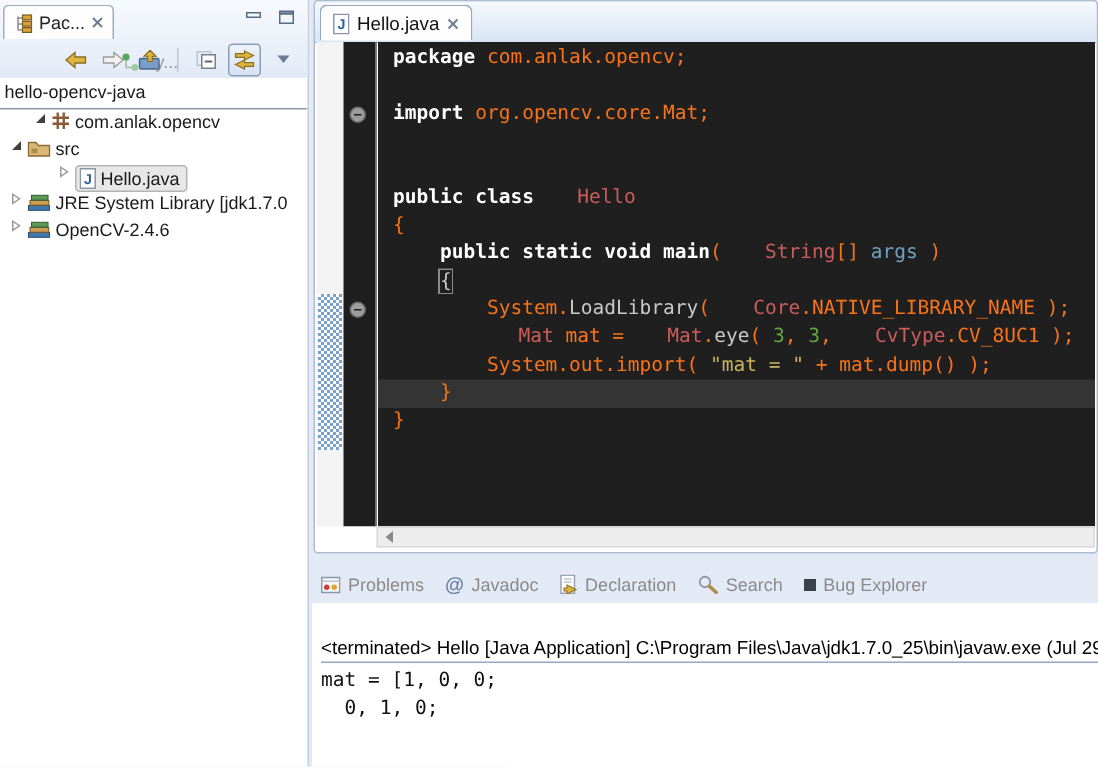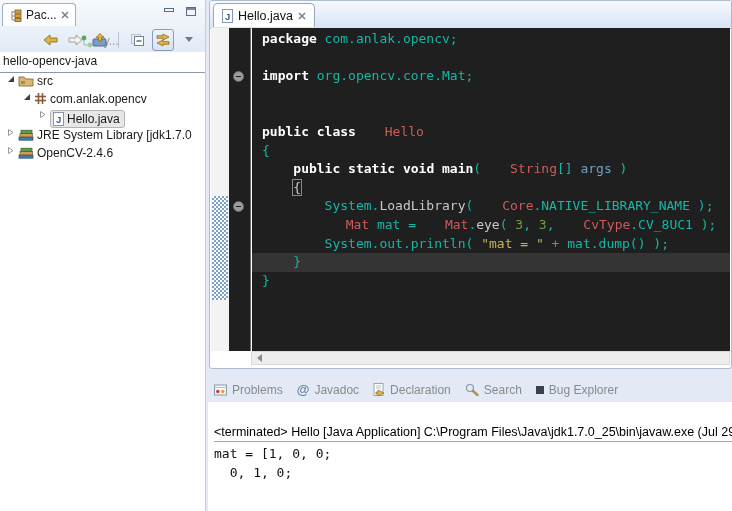--- a/index.html
+++ b/index.html
@@ -35,21 +35,21 @@
     background-image:conic-gradient(#7aa0cc 25%,#fdfdfd 0 50%,#7aa0cc 0 75%,#fdfdfd 0);background-size:4px 4px;}
   .fold-margin{position:absolute;left:18px;top:0;bottom:0;width:22px;background:#1f1f1f;border-right:1px solid #6f6f6f;box-sizing:border-box;}
   .fold-dot{position:absolute;left:4px;width:11px;height:11px;border-radius:50%;background:#9d9d9d;border:1px solid #6a6a6a;box-sizing:border-box;}
   .fold-dot::after{content:"";position:absolute;left:2px;right:2px;top:4px;height:1px;background:#1f1f1f;}
   .codearea{position:absolute;left:41px;right:0;top:0;bottom:0;background:#1f1f1f;overflow:hidden;
     font-family:"DejaVu Sans Mono",monospace;font-size:13px;padding-top:2px;}
   .code-line{height:18.6px;line-height:18.6px;white-space:pre;padding-left:10px;color:#c9c9c9;}
   .code-line.hl{background:#343434;}
   .sg-k{color:#ffffff;font-weight:bold;}
   .sg-m{color:#ffffff;font-weight:bold;}
-  .sg-p{color:#14b8a6;}
+  .sg-p{color:#f97316;}
   .sg-c{color:#cc5c5c;padding-left:21px;}
   .sg-a{color:#71a0c3;}
   .sg-n{color:#63a73e;}
   .sg-s{color:#c9b35b;}
   .sg-i{color:#c9c9c9;}
   .sg-b{color:#c9c9c9;box-shadow:0 0 0 1px #8a8a8a;}
   .ed-hscroll{position:absolute;left:41px;right:1px;bottom:3px;height:14px;background:#ededed;border:1px solid #d9d9d9;box-sizing:border-box;display:flex;align-items:center;}
   .scroll-left{width:0;height:0;border-top:4px solid transparent;border-bottom:4px solid transparent;border-right:5px solid #8a8a8a;margin-left:5px;}
   
   .bottom-panel{position:absolute;left:208px;top:377px;width:608px;height:134px;}
@@ -154,50 +154,50 @@
         <span class="dd-tri"></span>
       </span>
   </div>
 
   <div class="tree">
     <div class="trow" style="padding-left:3px">
       <span>hello-opencv-java</span>
     </div>
     <div class="tsep"></div>
 
-    <div class="trow" style="padding-left:6px">
-      <span>
-          <svg width="9" height="9" viewBox="0 0 9 9">
-            <polygon points="8,2 8,8 2,8" fill="#404040"></polygon>
-          </svg>
-        </span>
-      <span>
-          <svg width="16" height="13" viewBox="0 0 16 13">
-            <path d="M1,3 L6,3 L7.5,5 L15,5 L15,12 L1,12 Z" fill="#d9b877" stroke="#8a6a35" stroke-width="0.9"></path>
-            <rect x="3" y="7" width="4" height="3" fill="#b08948"></rect>
-          </svg>
-        </span>
-      <span>src</span>
-    </div>
-
     <div class="trow" style="padding-left:22px">
       <span>
           <svg width="9" height="9" viewBox="0 0 9 9">
             <polygon points="8,2 8,8 2,8" fill="#404040"></polygon>
           </svg>
         </span>
       <span>
           <svg width="13" height="13" viewBox="0 0 13 13">
             <line x1="4.5" y1="1" x2="4.5" y2="12" stroke="#8a5a3a" stroke-width="1.6"></line>
             <line x1="8.5" y1="1" x2="8.5" y2="12" stroke="#8a5a3a" stroke-width="1.6"></line>
             <line x1="1" y1="4.5" x2="12" y2="4.5" stroke="#8a5a3a" stroke-width="1.6"></line>
             <line x1="1" y1="8.5" x2="12" y2="8.5" stroke="#8a5a3a" stroke-width="1.6"></line>
           </svg>
         </span>
       <span>com.anlak.opencv</span>
+    </div>
+
+    <div class="trow" style="padding-left:6px">
+      <span>
+          <svg width="9" height="9" viewBox="0 0 9 9">
+            <polygon points="8,2 8,8 2,8" fill="#404040"></polygon>
+          </svg>
+        </span>
+      <span>
+          <svg width="16" height="13" viewBox="0 0 16 13">
+            <path d="M1,3 L6,3 L7.5,5 L15,5 L15,12 L1,12 Z" fill="#d9b877" stroke="#8a6a35" stroke-width="0.9"></path>
+            <rect x="3" y="7" width="4" height="3" fill="#b08948"></rect>
+          </svg>
+        </span>
+      <span>src</span>
     </div>
 
     <div class="trow" style="padding-left:38px">
       <span>
           <svg width="9" height="9" viewBox="0 0 9 9">
             <polygon points="2.5,1.5 7,4.5 2.5,7.5" fill="#fff" stroke="#9a9a9a"></polygon>
           </svg>
         </span>
       <span class="sel">
         <span>
@@ -276,21 +276,21 @@
         <div class="code-line"></div>
         <div class="code-line"><span class="sg-k">import</span><span class="sg-p"> org.opencv.core.Mat;</span></div>
         <div class="code-line"></div>
         <div class="code-line"></div>
         <div class="code-line"><span class="sg-k">public</span><span class="sg-p"> </span><span class="sg-k">class</span><span class="sg-p"> </span><span class="sg-c">Hello</span></div>
         <div class="code-line"><span class="sg-p">{</span></div>
         <div class="code-line"><span class="sg-p">    </span><span class="sg-k">public</span><span class="sg-p"> </span><span class="sg-k">static</span><span class="sg-p"> </span><span class="sg-k">void</span><span class="sg-p"> </span><span class="sg-m">main</span><span class="sg-p">( </span><span class="sg-c">String</span><span class="sg-p">[] </span><span class="sg-a">args</span><span class="sg-p"> )</span></div>
         <div class="code-line"><span class="sg-p">    </span><span class="sg-b">{</span></div>
         <div class="code-line"><span class="sg-p">        System.</span><span class="sg-i">LoadLibrary</span><span class="sg-p">( </span><span class="sg-c">Core</span><span class="sg-p">.NATIVE_LIBRARY_NAME );</span></div>
         <div class="code-line"><span class="sg-p">        </span><span class="sg-c">Mat</span><span class="sg-p"> mat = </span><span class="sg-c">Mat</span><span class="sg-p">.</span><span class="sg-i">eye</span><span class="sg-p">( </span><span class="sg-n">3</span><span class="sg-p">, </span><span class="sg-n">3</span><span class="sg-p">, </span><span class="sg-c">CvType</span><span class="sg-p">.CV_8UC1 );</span></div>
-        <div class="code-line"><span class="sg-p">        System.out.println( </span><span class="sg-s">"mat = "</span><span class="sg-p"> + mat.dump() );</span></div>
+        <div class="code-line"><span class="sg-p">        System.out.import( </span><span class="sg-s">"mat = "</span><span class="sg-p"> + mat.dump() );</span></div>
         <div class="code-line hl"><span class="sg-p">    }</span></div>
         <div class="code-line"><span class="sg-p">}</span></div>
       </div>
   </div>
 
   <div class="ed-hscroll">
     <span class="scroll-left"></span>
   </div>
 </div>
 

